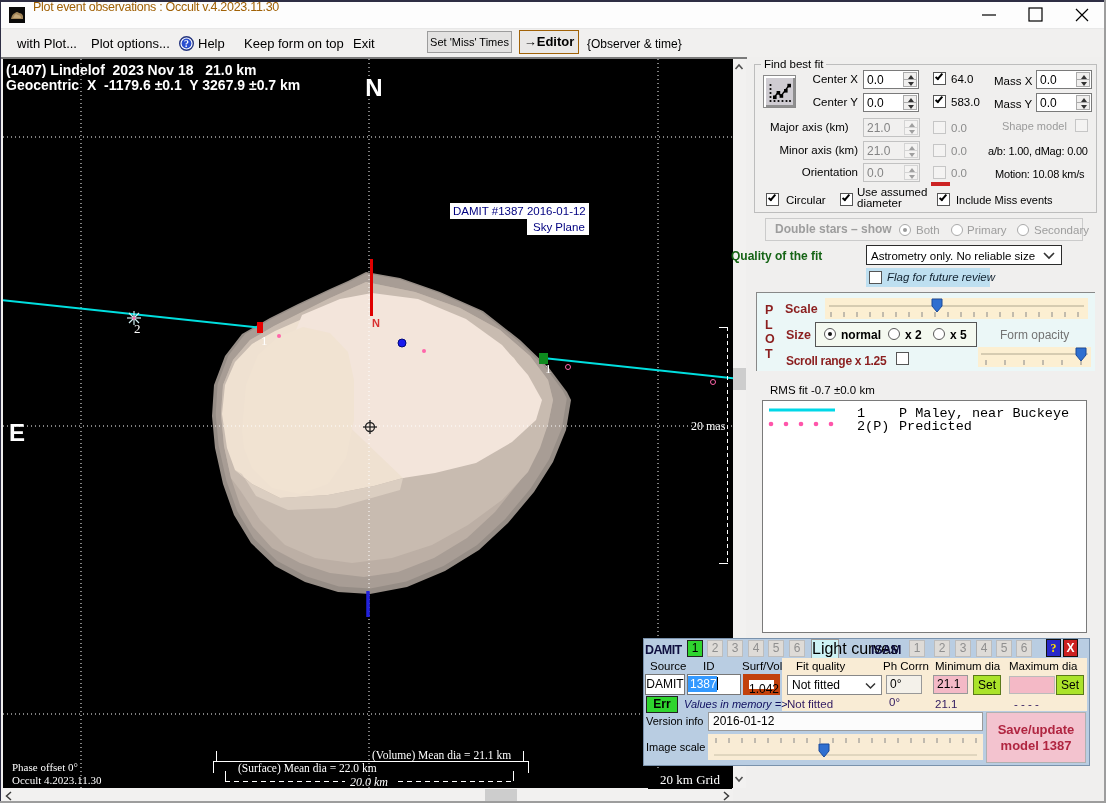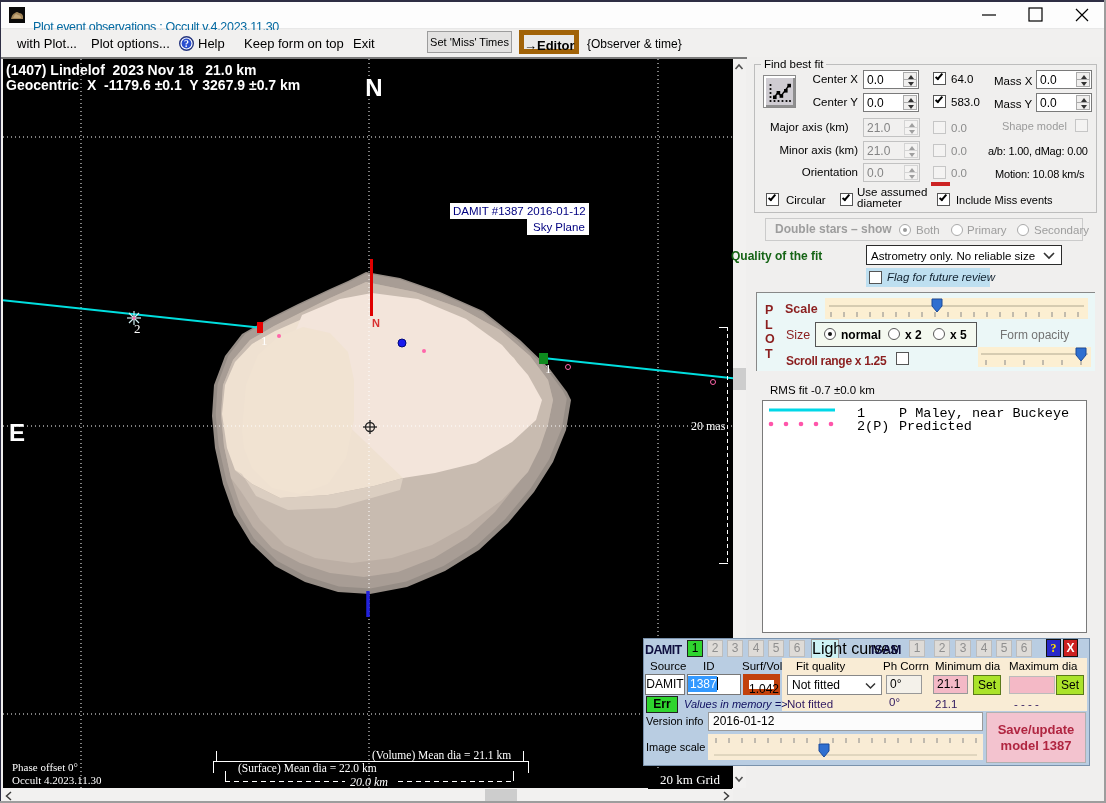--- a/index.html
+++ b/index.html
@@ -27,40 +27,40 @@
 .dbtn{width:16px;height:17px;background:#dedbd7;border:1px solid #bdbdbd;color:#8f8f8f;font-size:12px;text-align:center;line-height:15px}
 </style></head>
 <body>
 
 <div class="abs" style="left:0;top:0;width:1104px;height:29px;background:#fdfdfd;border-bottom:1px solid #e8e8e8"></div>
 <div class="abs" style="left:9px;top:7px;width:16px;height:16px;background:#0a0a0a"></div>
 <svg class="abs" style="left:9px;top:7px" width="16" height="16">
     <path d="M2 12 Q3 7 6 6 Q8 4 10 6 Q13 6 14 9 L14 12 Z" fill="#a08458"></path>
     <path d="M4 11 Q5 8 7 7 L9 8 Q11 8 12 10 L12 11 Z" fill="#c4a87a"></path>
   </svg>
-<div class="abs" style="left:33px;top:20px;font-size:12.5px;letter-spacing:-0.3px;color:#0369a1">Plot event observations : Occult v.4.2023.11.30</div>
+<div class="abs" style="left:33px;top:0;font-size:12.5px;letter-spacing:-0.3px;color:#a16207">Plot event observations : Occult v.4.2023.11.30</div>
 <svg class="abs" style="left:975px;top:0" width="125" height="29">
  <path d="M7 15 h14" stroke="#000" stroke-width="1.2" fill="none"></path>
  <rect x="54" y="8" width="13" height="13" stroke="#000" stroke-width="1.2" fill="none"></rect>
  <path d="M101 9 l12 12 M113 9 l-12 12" stroke="#000" stroke-width="1.2" fill="none"></path>
 </svg>
 
 <div class="abs" style="left:0;top:30px;width:1104px;height:27px;background:#f1f0ef"></div>
 <div class="abs" style="left:17px;top:36px;font-size:13px">with Plot...</div>
 <div class="abs" style="left:91px;top:36px;font-size:13px">Plot options...</div>
 <svg class="abs" style="left:179px;top:36px" width="15" height="15">
     <circle cx="7.5" cy="7.5" r="6.8" fill="#fff" stroke="#25357e" stroke-width="1.4"></circle>
     <circle cx="7.5" cy="7.5" r="4.9" fill="#2b4fd0"></circle>
     <text x="7.5" y="11" font-size="10" font-weight="bold" fill="#fff" text-anchor="middle" font-family="Liberation Serif,serif">?</text>
   </svg>
 <div class="abs" style="left:198px;top:36px;font-size:13px">Help</div>
 <div class="abs" style="left:244px;top:36px;font-size:13px">Keep form on top</div>
 <div class="abs" style="left:353px;top:36px;font-size:13px">Exit</div>
 <div class="abs" style="left:427px;top:31px;width:85px;height:22px;background:#e3e2e1;border:1px solid #9c9c9c;font-size:11px;text-align:center;line-height:20px">Set 'Miss' Times</div>
-<div class="abs" style="left:519px;top:30px;width:60px;height:24px;background:#e9e8e7;border:5px solid #a16207;font-size:13px;font-weight:bold;text-align:center;line-height:22px">→Editor</div>
+<div class="abs" style="left:519px;top:30px;width:60px;height:24px;background:#e9e8e7;border:1px solid #a16207;font-size:13px;font-weight:bold;text-align:center;line-height:22px">→Editor</div>
 <div class="abs" style="left:587px;top:37px;font-size:12px">{Observer &amp; time}</div>
 
 <div class="abs" style="left:0;top:57px;width:747px;height:2px;background:#7a7a7a"></div>
 <div class="abs" style="left:747px;top:57px;width:357px;height:1px;background:#d8d7d5"></div>
 <svg class="abs" style="left:3px;top:59px" width="730" height="729" viewBox="3 59 730 729" id="plot">
  <rect x="3" y="59" width="732" height="729" fill="#000"></rect>
 
  <polygon points="366,272 400,278 440,292 483,311 520,340 549,368 567,392 571,400 566,430 553,462 534,492 508,523 479,550 445,571 407,587 370,594 338,592 305,582 275,566 251,543 234,515 223,484 215,448 212,416 214,385 225,356 242,334 270,318 298,304 330,289 348,281" fill="#968d86"></polygon>
  <polygon points="366.3,273.4 399.5,279.3 438.7,293.0 480.7,311.6 516.9,339.9 545.3,367.3 562.9,390.8 566.8,398.6 561.9,428.0 549.2,459.3 530.6,488.6 505.2,518.9 476.8,545.3 443.5,565.9 406.4,581.5 370.2,588.4 338.9,586.4 306.6,576.6 277.3,561.0 253.8,538.5 237.2,511.1 226.4,480.8 218.6,445.6 215.7,414.3 217.6,384.0 228.4,355.6 245.0,334.1 272.4,318.4 299.8,304.7 331.1,290.1 348.7,282.2" fill="#a89d95"></polygon>
  <polygon points="366,282 415,292 460,308 500,330 530,356 548,380 553,400 548,424 537,452 519,482 495,512 467,538 434,558 398,572 364,577 330,573 300,563 272,548 253,527 240,505 231,478 224,446 221,414 223,385 233,360 250,340 274,326 300,313 330,298 348,290" fill="#bcafa5"></polygon>
@@ -319,21 +319,21 @@
       <line x1="175" y1="14" x2="175" y2="19"></line>
       <line x1="188" y1="14" x2="188" y2="19"></line>
       <line x1="201" y1="14" x2="201" y2="19"></line>
       <line x1="214" y1="14" x2="214" y2="19"></line>
       <line x1="227" y1="14" x2="227" y2="19"></line>
       <line x1="240" y1="14" x2="240" y2="19"></line>
       <line x1="253" y1="14" x2="253" y2="19"></line>
     </g>
 <path d="M107 1 h10 v7 l-5 6 -5-6 Z" fill="#2f6fd0" stroke="#1a4a9a"></path>
 </svg>
-<div class="abs lbl" style="left:786px;top:328px;color:#8b1f1f;font-weight:normal;font-size:12.5px">Size</div>
+<div class="abs lbl" style="left:786px;top:328px;color:#8b1f1f;font-weight:bold;font-size:12.5px">Size</div>
 <div class="abs" style="left:815px;top:322px;width:162px;height:25px;background:#f4f9f0;border:1.5px solid #555"></div>
 <div class="rad on" style="left:824px;top:328px"></div>
 <div class="abs lbl" style="left:841px;top:328px;font-weight:bold;font-size:12px">normal</div>
 <div class="rad" style="left:888px;top:328px"></div>
 <div class="abs lbl" style="left:905px;top:328px;font-weight:bold;font-size:12px">x 2</div>
 <div class="rad" style="left:933px;top:328px"></div>
 <div class="abs lbl" style="left:950px;top:328px;font-weight:bold;font-size:12px">x 5</div>
 <div class="abs lbl" style="left:1000px;top:328px;color:#737373;font-weight:normal;font-size:12px">Form opacity</div>
 <div class="abs" style="left:978px;top:347px;width:113px;height:20px;background:#fcefd2"></div>
 <svg class="abs" style="left:978px;top:347px" width="113" height="20">

